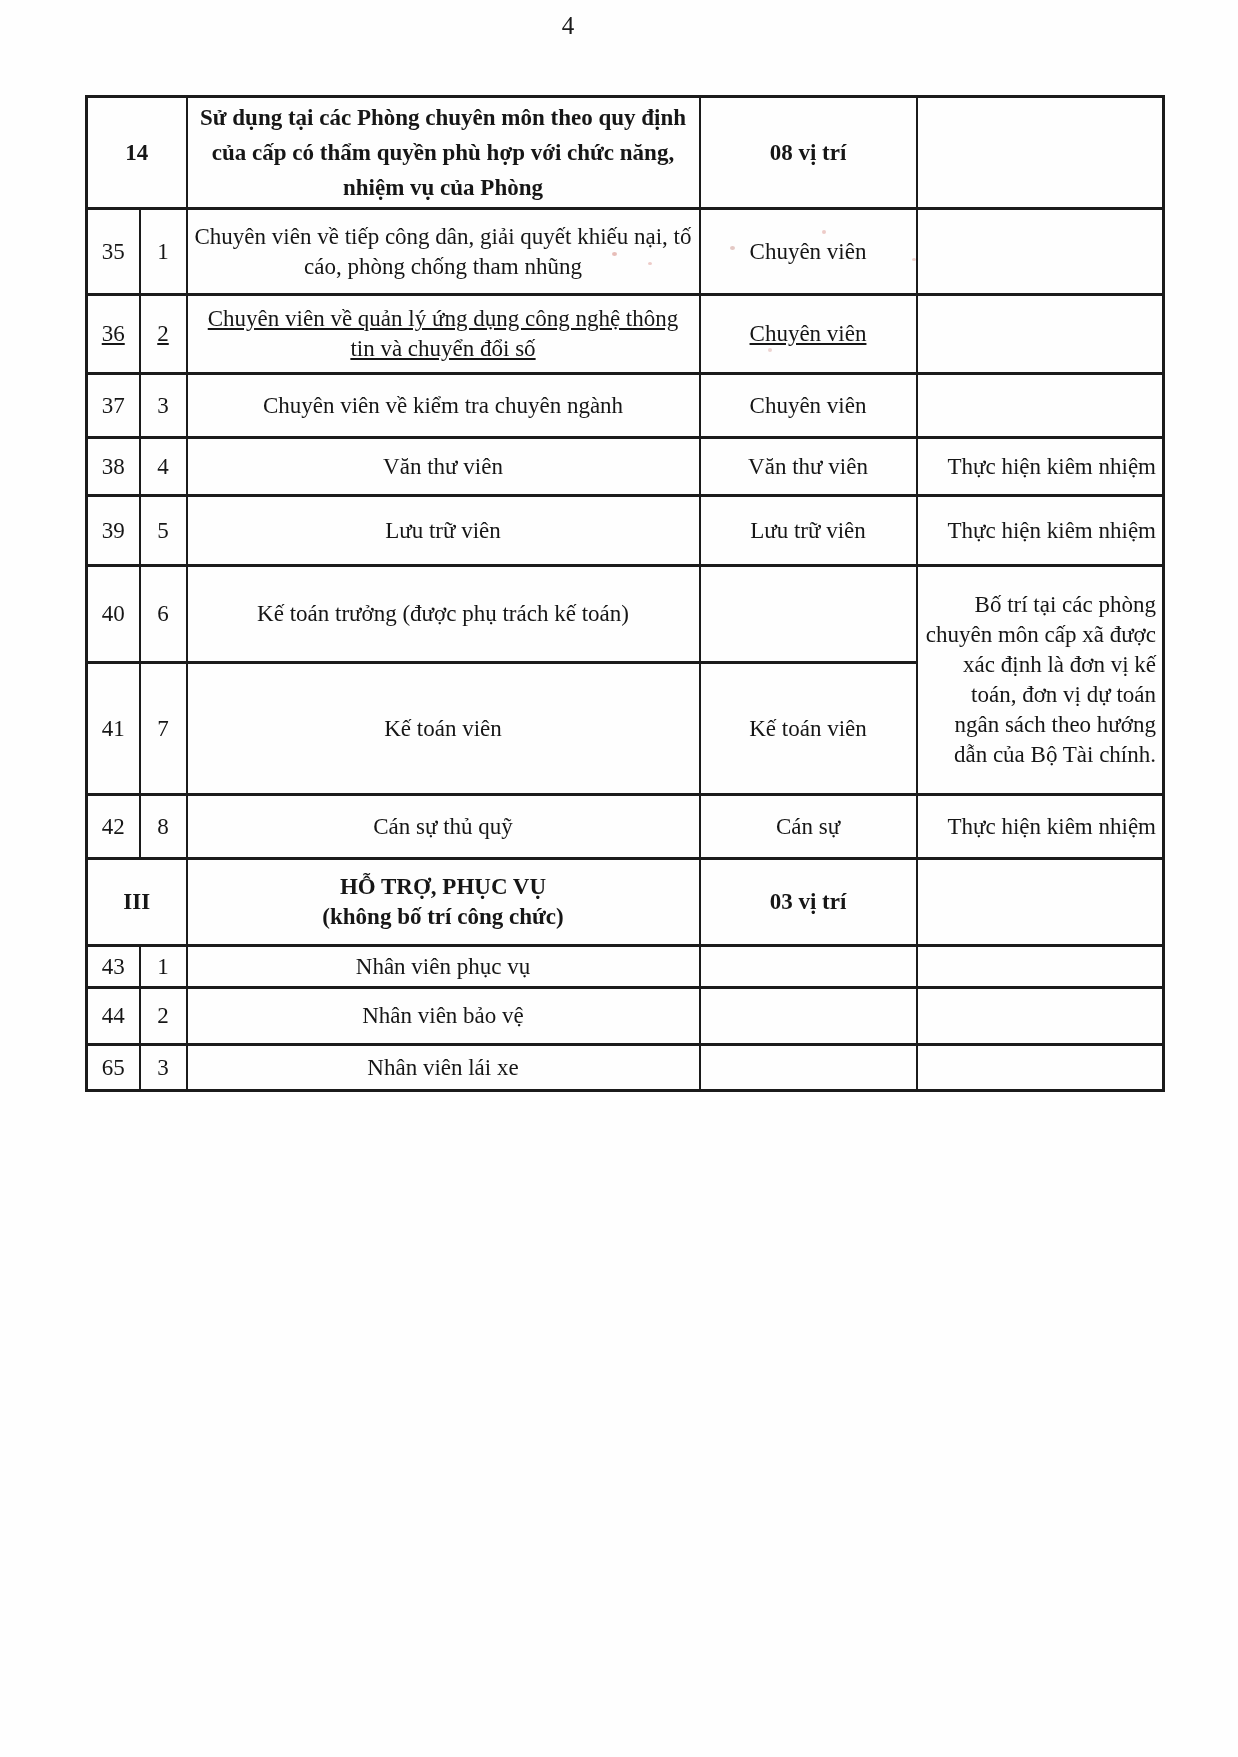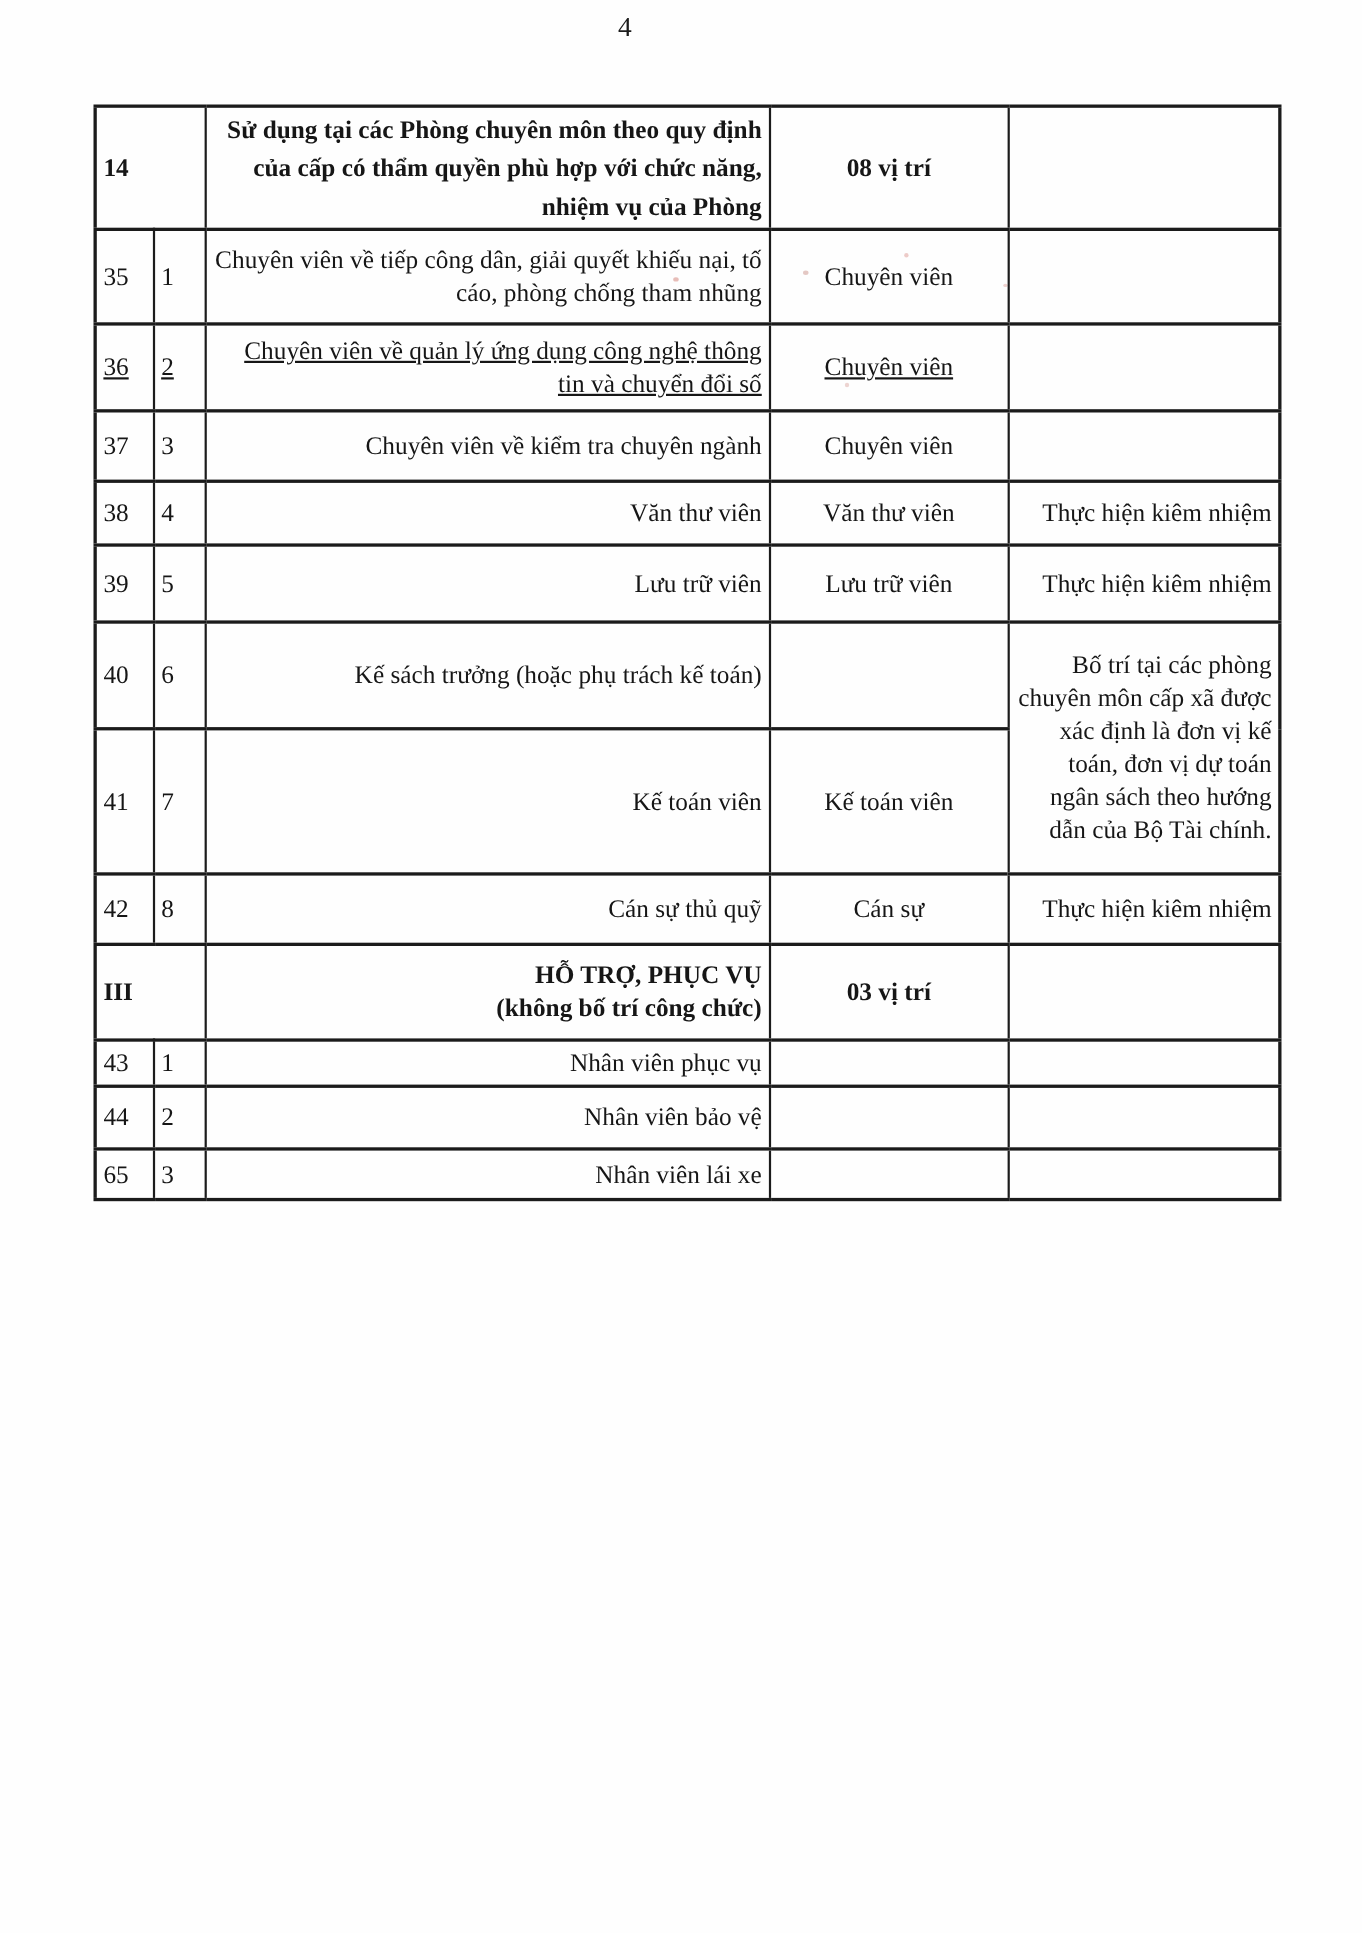--- a/index.html
+++ b/index.html
@@ -37,22 +37,22 @@
   table.doc-table td {
     border: 2px solid #1b1b1b;
     border-top-width: 3px;
     border-bottom-width: 3px;
     font-size: 23px;
     line-height: 30px;
     vertical-align: middle;
     padding: 2px 6px;
     overflow: hidden;
   }
-  td.c-num  { padding: 2px 2px; }
-  td.c-desc { text-align: right;  padding-left: 8px; padding-right: 10px; }
+  td.c-num  { text-align: center; padding: 2px 2px; }
+  td.c-desc { text-align: center;  padding-left: 8px; padding-right: 10px; }
   td.c-rank { text-align: center; }
   td.c-note { text-align: right; padding-left: 7px; padding-right: 4px; line-height: 29px; }
   .bold { font-weight: bold; }
   .preline { white-space: pre-line; line-height: 34px; }
   tr.r14  { height: 111px; }
   tr.r35  { height: 86px; }
   tr.r36  { height: 79px; text-decoration: underline; }
   tr.r37  { height: 64px; }
   tr.r38  { height: 58px; }
   tr.r39  { height: 70px; }
@@ -137,21 +137,21 @@
       <tr class="r39">
         <td class="c-num">39</td>
         <td class="c-num">5</td>
         <td class="c-desc">Lưu trữ viên</td>
         <td class="c-rank">Lưu trữ viên</td>
         <td class="c-note">Thực hiện kiêm nhiệm</td>
       </tr>
       <tr class="r40">
         <td class="c-num">40</td>
         <td class="c-num">6</td>
-        <td class="c-desc">Kế sách trưởng (hoặc phụ trách kế toán)</td>
+        <td class="c-desc">Kế toán trưởng (được phụ trách kế toán)</td>
         <td class="c-rank"></td>
         <td class="c-note" rowspan="2">Bố trí tại các phòng chuyên môn cấp xã được xác định là đơn vị kế toán, đơn vị dự toán ngân sách theo hướng dẫn của Bộ Tài chính.</td>
       </tr>
       <tr class="r41">
         <td class="c-num">41</td>
         <td class="c-num">7</td>
         <td class="c-desc">Kế toán viên</td>
         <td class="c-rank">Kế toán viên</td>
       </tr>
       <tr class="r42">

